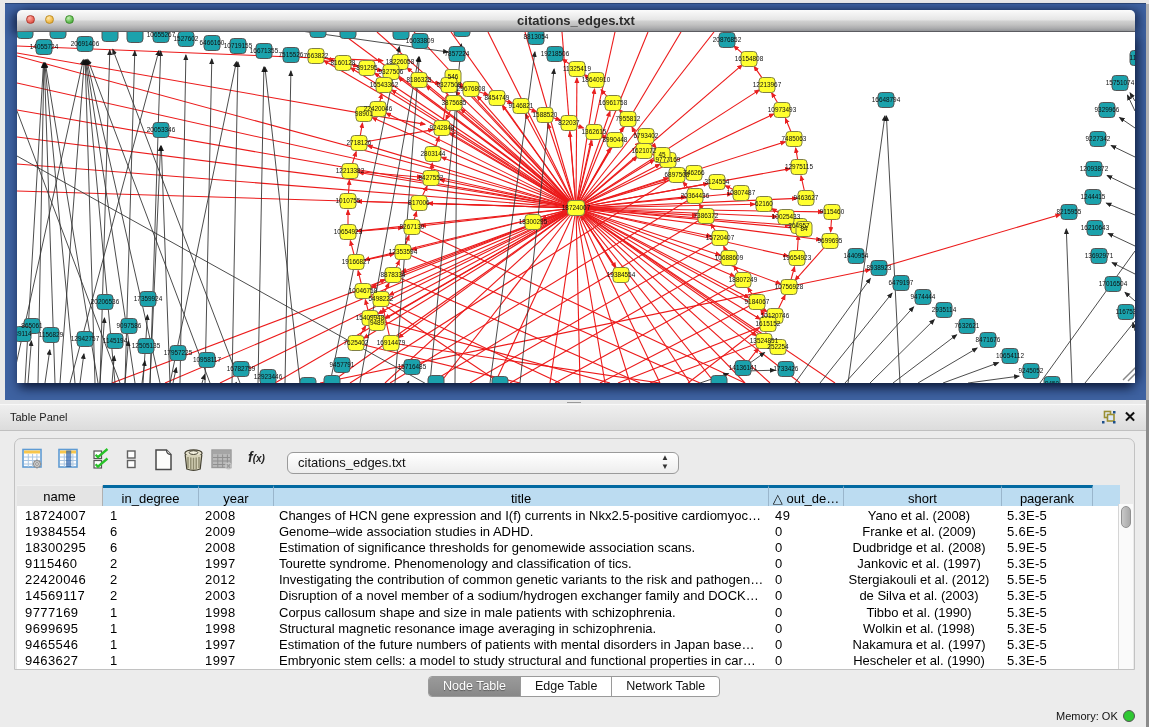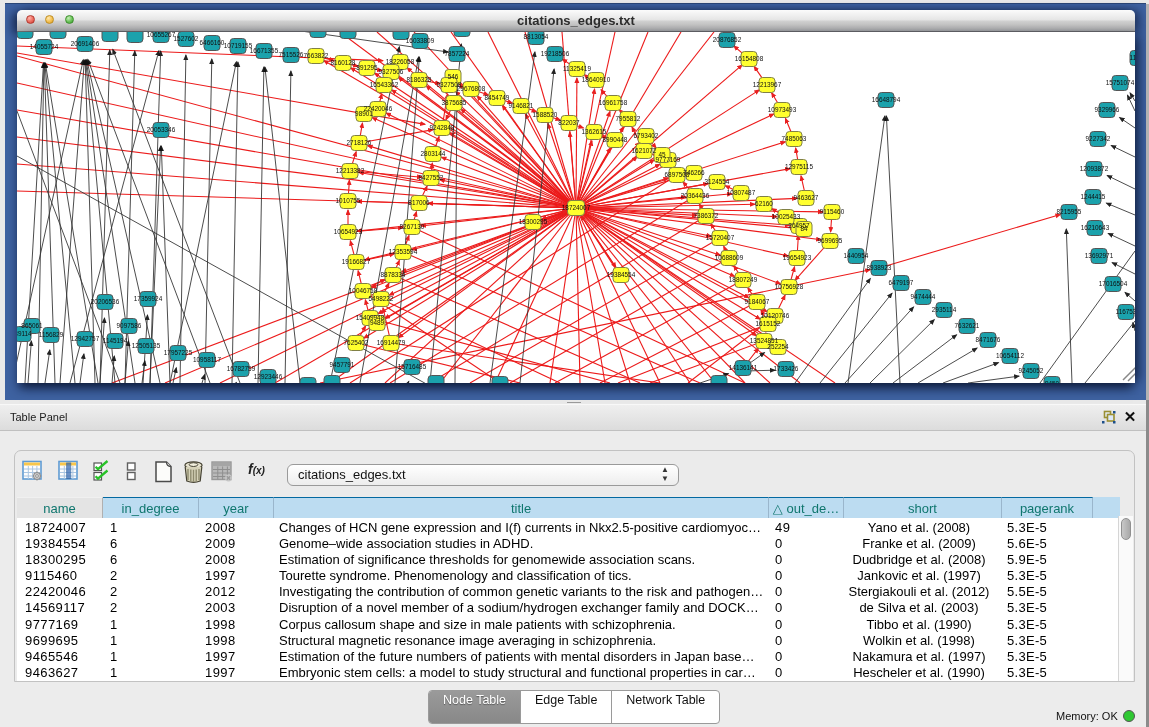--- a/index.html
+++ b/index.html
@@ -20,53 +20,53 @@
   background:#fff;overflow:hidden;box-shadow:0 7px 10px -2px rgba(8,18,45,.85),7px 0 10px -3px rgba(8,18,45,.6)}
 
 #tpanel{position:absolute;left:0;top:404px;width:1149px;height:323px;background:#ececec}
 #tphead{position:absolute;left:0;top:0;width:1146px;height:27px;
   background:linear-gradient(#efefef,#dcdcdc);border-bottom:1px solid #c0c0c0;border-top:1px solid #f8f8f8}
 #tphead .cap{position:absolute;left:10px;top:6px;font-size:11px;color:#1c1c1c}
 #tphead .fl{position:absolute;left:1101px;top:5px;width:15px;height:15px}
 #tphead .cl{position:absolute;left:1123px;top:5px;width:14px;height:14px;font-size:15px;
   font-weight:bold;color:#111;line-height:14px;text-align:center}
 #content{position:absolute;left:14px;top:34px;width:1121px;height:232px;
-  background:#ebebeb;border:1px solid #c2c2c2;border-radius:7px 7px 0 0;margin-top:12px;}
+  background:#ebebeb;border:1px solid #c2c2c2;border-radius:7px 7px 0 0;}
 #toolbar{position:absolute;left:0;top:0;width:100%;height:44px}
 #toolbar svg{position:absolute;top:9px}
 #fx{position:absolute;left:233px;top:10px;font-size:14px;font-style:italic;font-weight:bold;color:#222}
 #fx span{font-size:10px}
 #dropdown{position:absolute;left:272px;top:13px;width:392px;height:22px;
   background:linear-gradient(#ffffff,#ededed);border:1px solid #9a9a9a;border-radius:6px;
   font-size:13px;color:#111;line-height:20px;padding-left:10px}
 #dropdown .arr{position:absolute;right:8px;top:0;width:10px;height:22px;font-size:8px;
   color:#333;line-height:9px;text-align:center}
 
 #ttable{position:absolute;left:2px;top:46px;width:1103px;bottom:0;background:#fff;
   font-size:13px;color:#000}
 .th{display:flex;height:21px;line-height:21px;text-align:center;
-  background:#bcdcf1;color:#0f766e}
-.th>div{border-right:1px solid #9ab6cc;border-top:1px solid #0369a1;overflow:hidden;white-space:nowrap}
+  background:#bcdcf1;color:#000000}
+.th>div{border-right:1px solid #9ab6cc;border-top:3px solid #0369a1;overflow:hidden;white-space:nowrap}
 .th .c1{background:#e4e4e4;border-right:1px solid #b0b0b0;border-top:1px solid #f0f0f0}
 .tr{display:flex;height:16.2px;line-height:16.2px}
 .tr>div{overflow:hidden;white-space:nowrap}
 .c1{width:86px;padding-left:8px;letter-spacing:.4px}
 .c2{width:96px;padding-left:7px;letter-spacing:.4px}
 .c3{width:75px;padding-left:6px;letter-spacing:.4px}
 .c4{width:495px;padding-left:5px}
 .c5{width:75px;padding-left:6px;letter-spacing:.4px}
 .c6{width:158px;padding-right:8px;text-align:center}
 .c7{width:91px;padding-left:5px;letter-spacing:.3px}
 .th .c1,.th .c2,.th .c3,.th .c4,.th .c5,.th .c6,.th .c7{padding:0;text-align:center;letter-spacing:0}
 #vscroll{position:absolute;right:1px;top:65px;bottom:0;width:15px;background:#fafafa;
   border-left:1px solid #d5d5d5}
 #vthumb{position:absolute;left:2px;top:2px;width:10px;height:22px;background:linear-gradient(90deg,#c8c8c8,#a8a8a8);
   border:1px solid #909090;border-radius:5px}
 
-#tabs{position:absolute;left:428px;top:286px;z-index:5;height:34px;display:flex;
+#tabs{position:absolute;left:428px;top:272px;z-index:5;height:21px;display:flex;
   font-size:12.5px;border:1px solid #9a9a9a;border-radius:4px;overflow:hidden;background:#fff}
 #tabs div{line-height:19px;padding:0 14px;border-right:1px solid #9a9a9a;color:#111}
 #tabs div:last-child{border-right:none}
 #tabs .sel{background:linear-gradient(#9a9a9a,#888888);color:#fff;text-shadow:0 1px 1px rgba(0,0,0,.4)}
 #status{position:absolute;left:1056px;top:306px;font-size:11px;color:#111}
 #status .dot{display:inline-block;width:12px;height:12px;border-radius:50%;
   background:#2fc832;border:1px solid #555;vertical-align:-2px;margin-left:5px}
 #redge{position:absolute;right:0;top:400px;width:3px;height:327px;background:#8b8b8b}
 #redge2{position:absolute;right:0;top:4px;width:3px;height:396px;background:#b2b2b2}
 </style></head>

